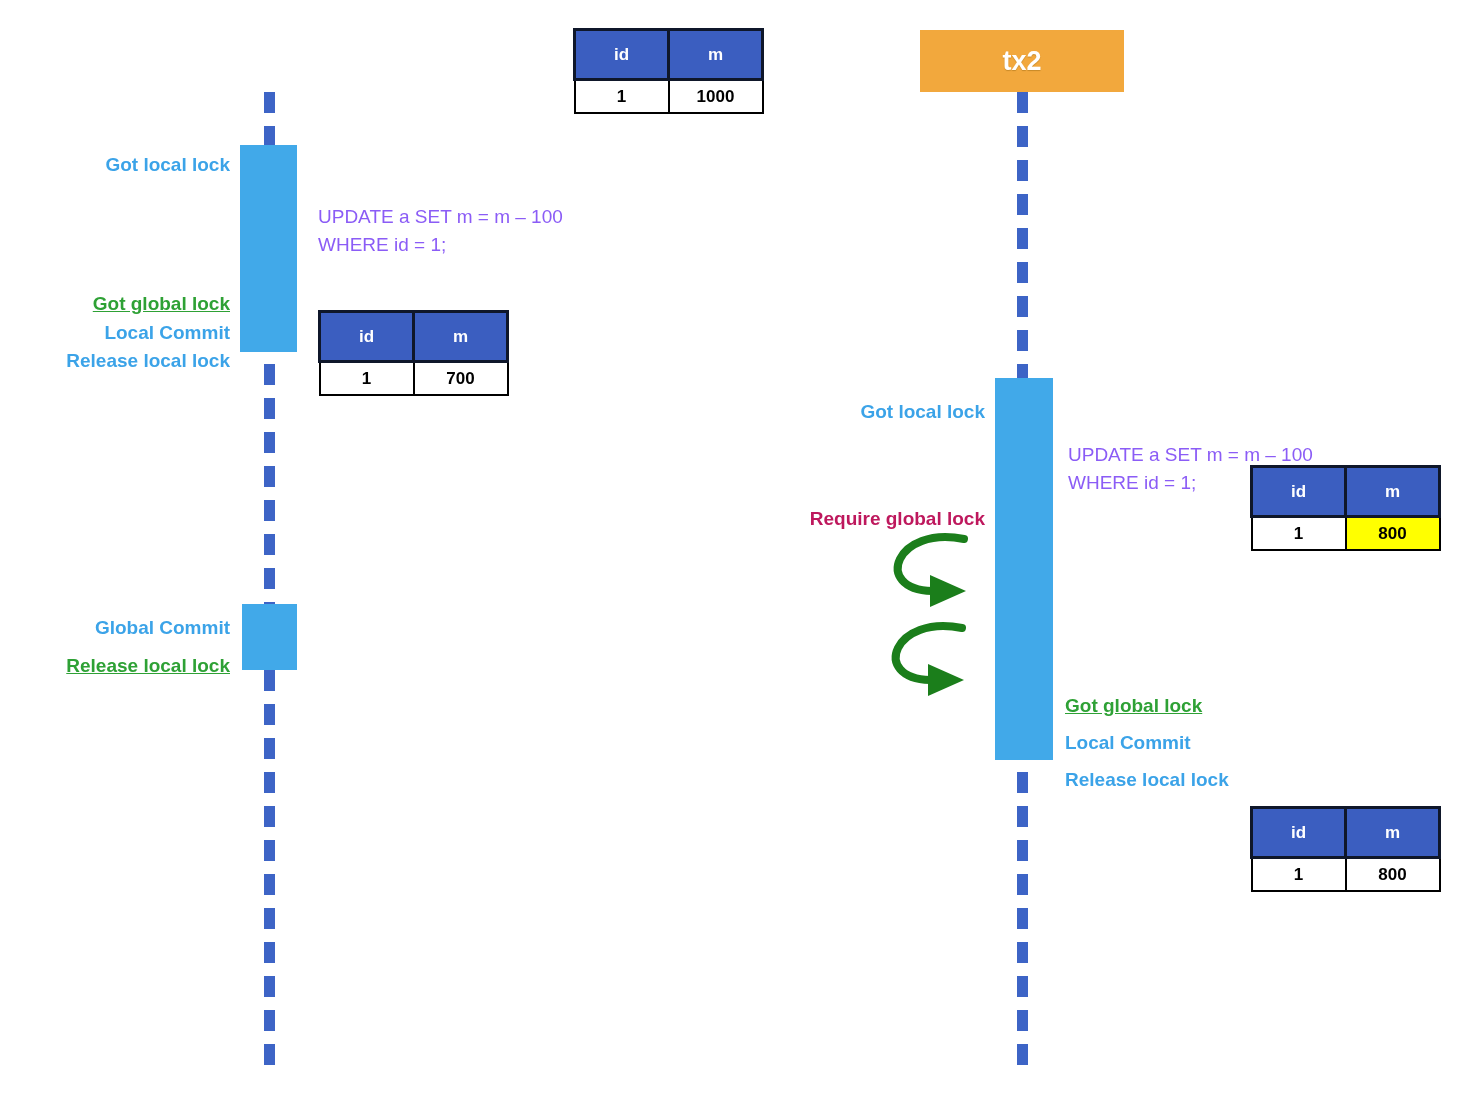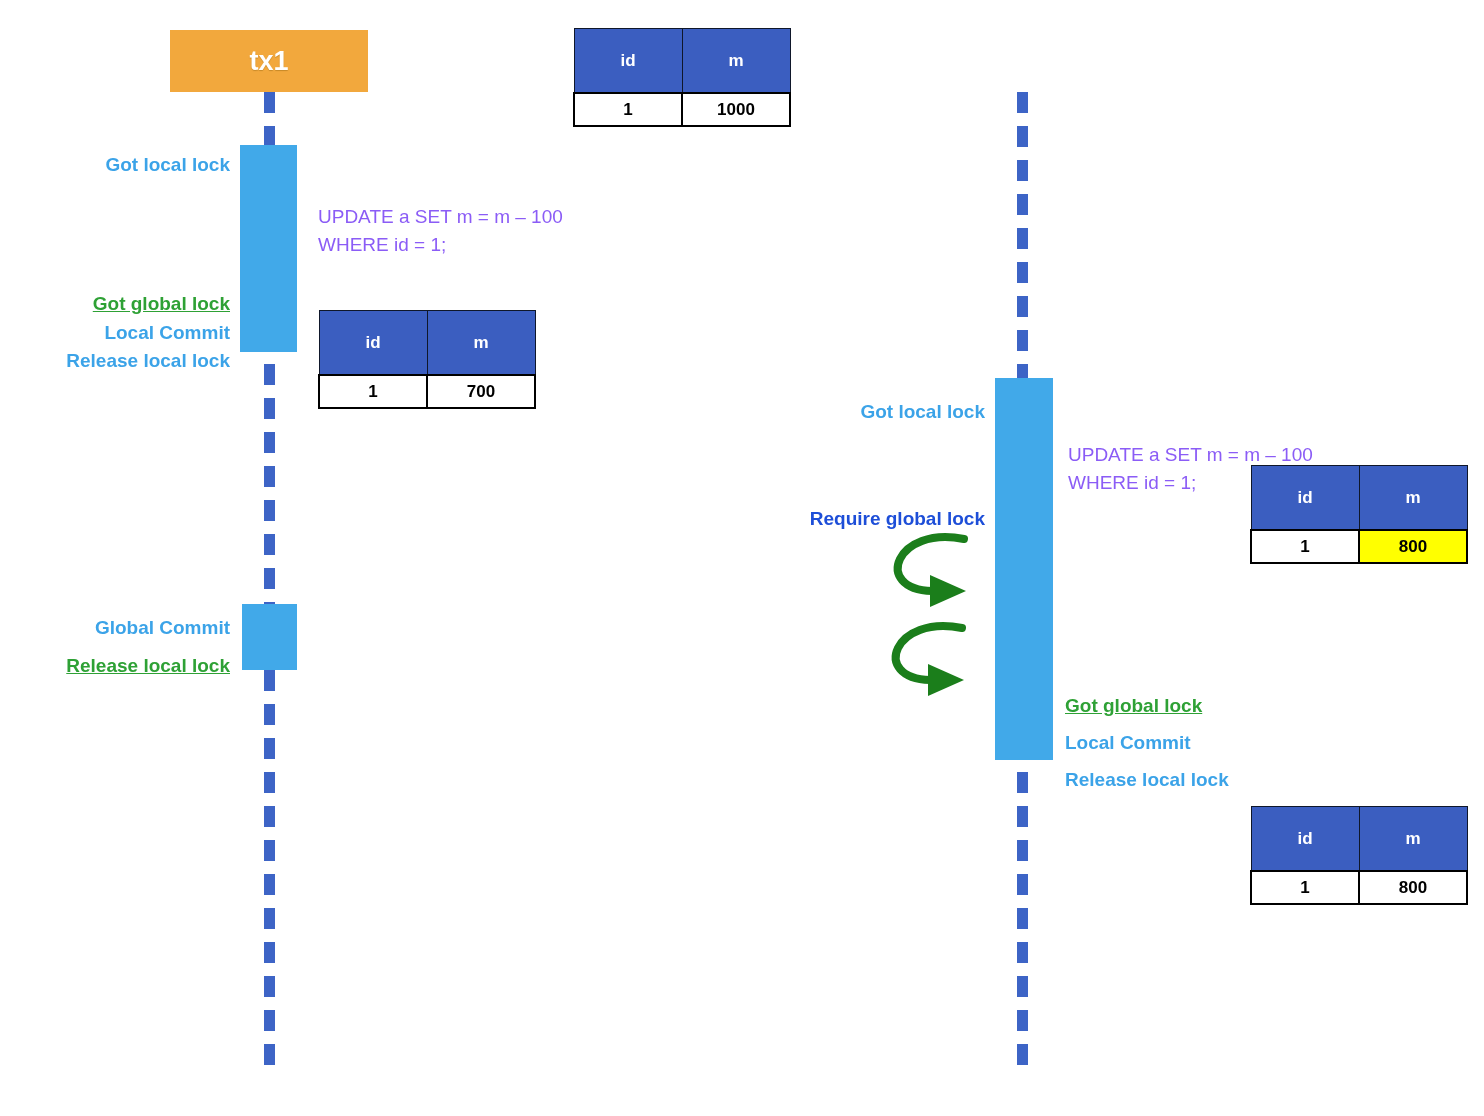--- a/index.html
+++ b/index.html
@@ -42,43 +42,43 @@
   }
   .label {
     position: absolute;
     font-weight: bold;
     font-size: 19px;
     white-space: nowrap;
   }
   .right { text-align: right; margin-top: 8px; }
   .c-blue  { color: #3BA3E8; }
   .c-green { color: #2EA135; text-decoration: underline; }
-  .c-navy  { color: #1d4ed8; }
+  .c-navy  { color: #be185d; }
   .sql {
     position: absolute;
     color: #8b5cf6;
     font-weight: normal;
     font-size: 19px;
     line-height: 28px;
     white-space: nowrap;
   }
   .dtable {
     position: absolute;
     border-collapse: collapse;
     font-size: 17px;
   }
   .dtable th {
     background: #3B5EC0;
     color: #ffffff;
-    border: 1px solid #0f172a;
+    border: 3px solid #0f172a;
     width: 75px;
     height: 31px;
     text-align: center;
     font-weight: bold;
-    padding: 16px;
+    padding: 8px;
   }
   .dtable td {
     background: #ffffff;
     color: #000000;
     border: 2px solid #000000;
     width: 75px;
     height: 31px;
     text-align: center;
     font-weight: bold;
     padding: 0;
@@ -91,22 +91,22 @@
   }
 </style>
 </head>
 <body>
 
 <div class="canvas">
 
   <div class="lifeline" style="left:264px; top:92px; height:973px;"></div>
   <div class="lifeline" style="left:1017px; top:92px; height:973px;"></div>
 
-  <div class="actor" style="left:170px; top:30px; width:198px;">
-    <span>tx1</span>
+  <div class="actor" style="left:920px; top:30px; width:204px;">
+    <span>tx2</span>
   </div>
 
   <table class="dtable" style="left:573px; top:28px;">
     <tbody>
         <tr>
       <th>id</th>
       <th>m</th>
     </tr>
     <tr>
       <td>1</td>

